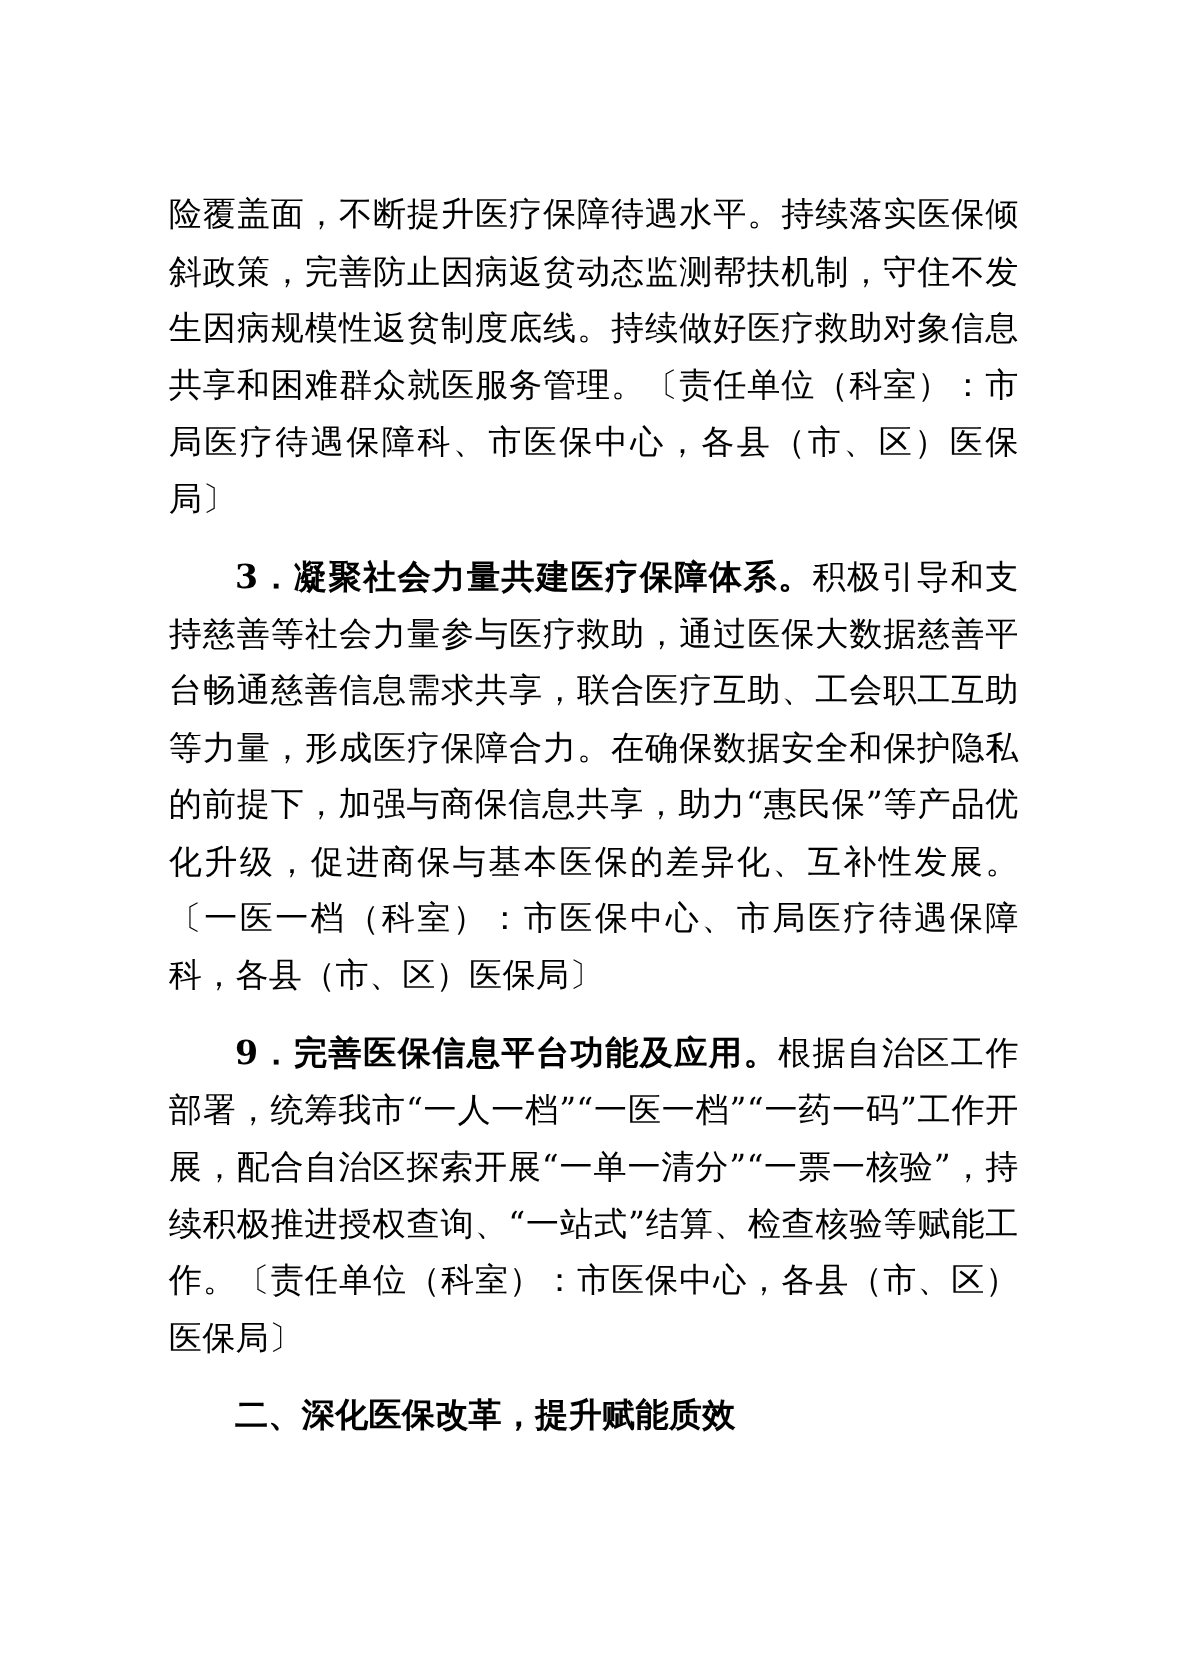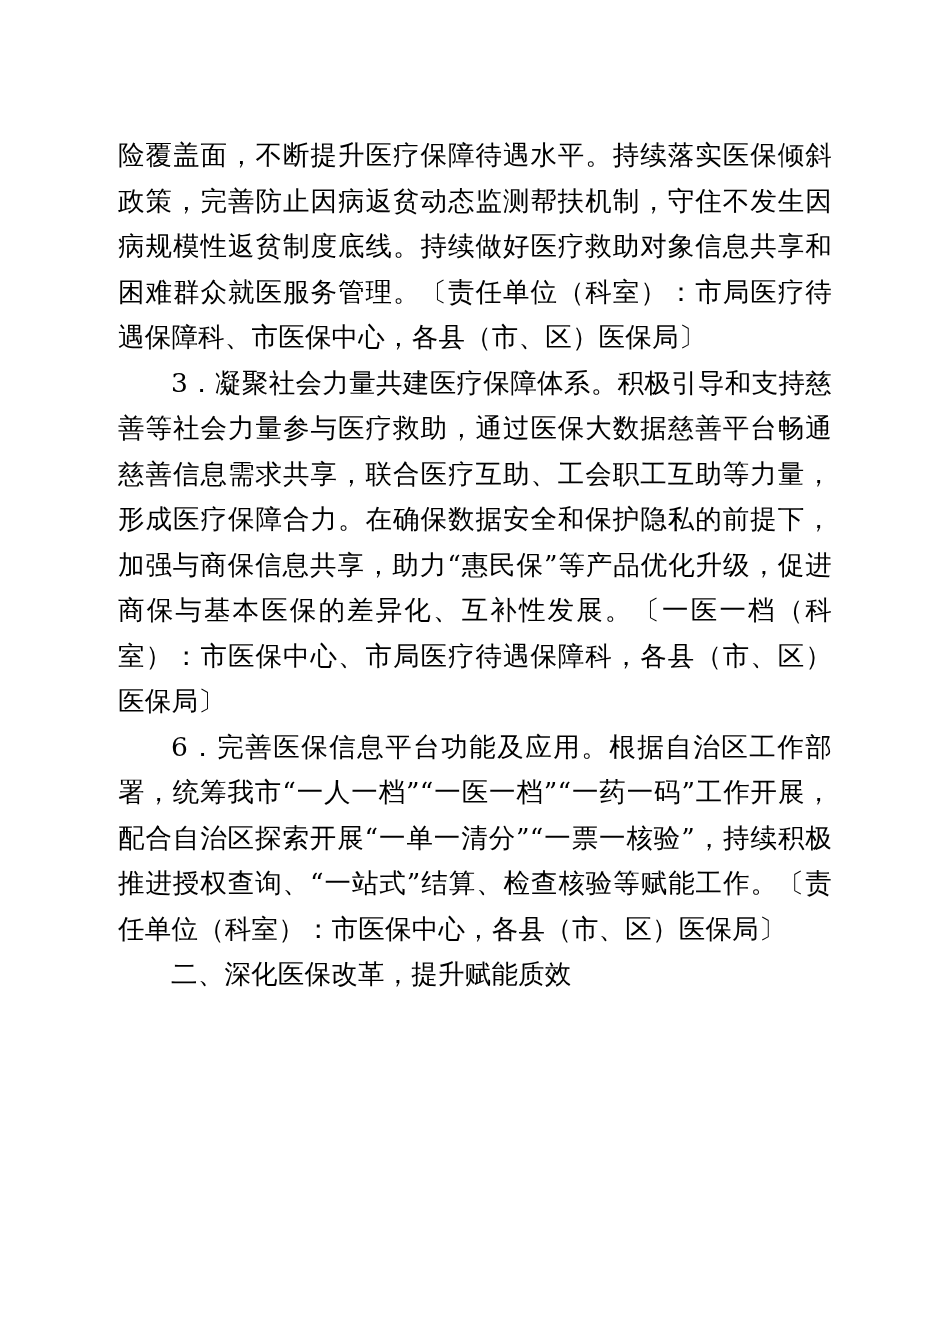--- a/index.html
+++ b/index.html
@@ -22,33 +22,33 @@
     padding: 132px 118px 40px 118px;
   }
   .doc-body {
     font-size: 26.5px;
     line-height: 45.5px;
     text-align: justify;
     text-justify: inter-ideograph;
     letter-spacing: 0.2px;
   }
   p {
-    margin: 0;
+    margin: 17px;
     padding: 0;
   }
   p.indent {
     text-indent: 2em;
   }
   .bold {
-    font-weight: normal;
+    font-weight: bold;
   }
 </style>
 </head>
 <body>
 
 <div class="page">
   <div class="doc-body" id="body-root">
       <p><span>险覆盖面，不断提升医疗保障待遇水平。持续落实医保倾斜政策，完善防止因病返贫动态监测帮扶机制，守住不发生因病规模性返贫制度底线。持续做好医疗救助对象信息共享和困难群众就医服务管理。〔责任单位（科室）：市局医疗待遇保障科、市医保中心，各县（市、区）医保局〕</span></p>
       <p class="indent"><span class="bold">3．凝聚社会力量共建医疗保障体系。</span><span>积极引导和支持慈善等社会力量参与医疗救助，通过医保大数据慈善平台畅通慈善信息需求共享，联合医疗互助、工会职工互助等力量，形成医疗保障合力。在确保数据安全和保护隐私的前提下，加强与商保信息共享，助力“惠民保”等产品优化升级，促进商保与基本医保的差异化、互补性发展。〔一医一档（科室）：市医保中心、市局医疗待遇保障科，各县（市、区）医保局〕</span></p>
-      <p class="indent"><span class="bold">6．完善医保信息平台功能及应用。</span><span>根据自治区工作部署，统筹我市“一人一档”“一医一档”“一药一码”工作开展，配合自治区探索开展“一单一清分”“一票一核验”，持续积极推进授权查询、“一站式”结算、检查核验等赋能工作。〔责任单位（科室）：市医保中心，各县（市、区）医保局〕</span></p>
+      <p class="indent"><span class="bold">9．完善医保信息平台功能及应用。</span><span>根据自治区工作部署，统筹我市“一人一档”“一医一档”“一药一码”工作开展，配合自治区探索开展“一单一清分”“一票一核验”，持续积极推进授权查询、“一站式”结算、检查核验等赋能工作。〔责任单位（科室）：市医保中心，各县（市、区）医保局〕</span></p>
       <p class="indent"><span class="bold">二、深化医保改革，提升赋能质效</span></p>
     </div>
 </div>
 
 </body></html>

